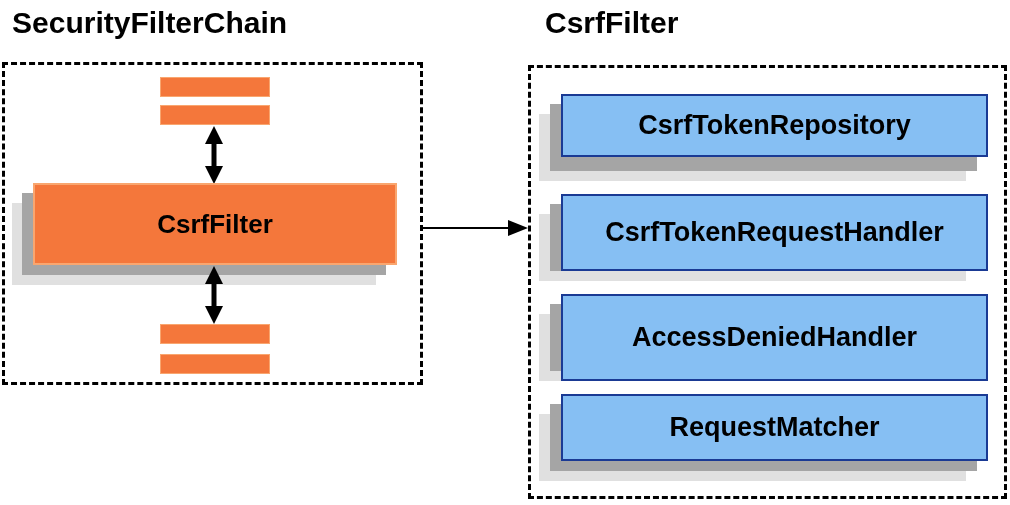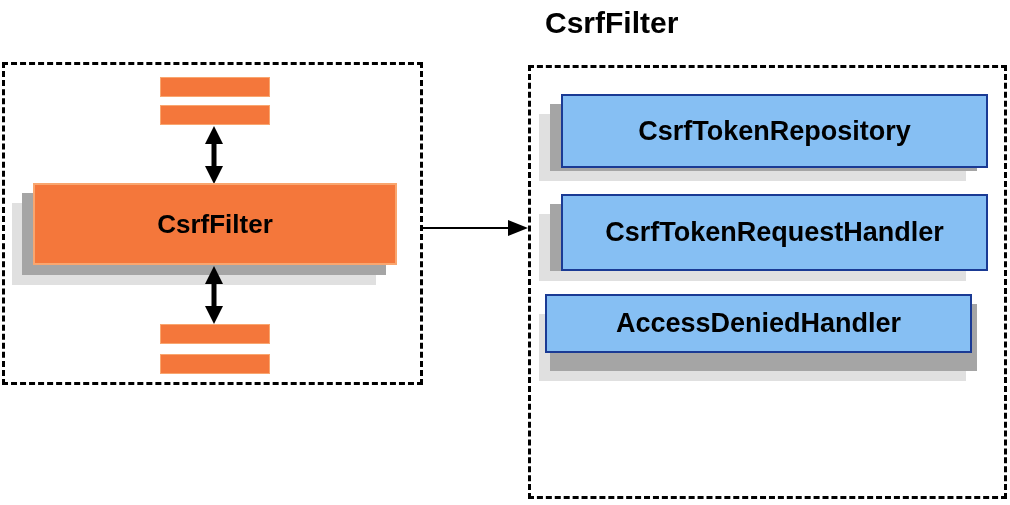--- a/index.html
+++ b/index.html
@@ -79,20 +79,21 @@
     color: #000000;
   }
 
   svg { display: block; }
 </style>
 </head>
 <body>
 
 <div class="canvas">
 
+  <div class="panel-title" style="left:12px; top:6px;">SecurityFilterChain</div>
 
   <div class="dashed-container" style="left:2px; top:62px; width:421px; height:323px;"></div>
 
   <div class="orange-bar" style="left:160px; top:77px;"></div>
   <div class="orange-bar" style="left:160px; top:105px;"></div>
 
   <div class="abs" style="left:201px; top:126px;">
     <svg width="26" height="58" viewBox="0 0 26 58">
       <line x1="13" y1="14" x2="13" y2="44" stroke="#000" stroke-width="5"></line>
       <polygon points="13,0 4,18 22,18" fill="#000"></polygon>
@@ -124,29 +125,34 @@
     </svg>
   </div>
 
   <div class="panel-title" style="left:545px; top:6px;">CsrfFilter</div>
 
   <div class="dashed-container" style="left:528px; top:65px; width:479px; height:434px;"></div>
 
   <div class="stack-group" style="left:539px; top:94px; width:450px; height:90px;">
     <div class="stack-shadow-light" style="left:0px; top:20px; width:427px; height:67px;"></div>
     <div class="stack-shadow-dark" style="left:11px; top:10px; width:427px; height:67px;"></div>
-    <div class="blue-box" style="left:22px; top:0px; width:427px; height:74px;">CsrfTokenRepository</div>
+    <div class="blue-box" style="left:22px; top:0px; width:427px; height:63px;">CsrfTokenRepository</div>
   </div>
 
   <div class="stack-group" style="left:539px; top:194px; width:450px; height:90px;">
     <div class="stack-shadow-light" style="left:0px; top:20px; width:427px; height:67px;"></div>
     <div class="stack-shadow-dark" style="left:11px; top:10px; width:427px; height:67px;"></div>
     <div class="blue-box" style="left:22px; top:0px; width:427px; height:77px;">CsrfTokenRequestHandler</div>
   </div>
 
   <div class="stack-group" style="left:539px; top:294px; width:450px; height:90px;">
     <div class="stack-shadow-light" style="left:0px; top:20px; width:427px; height:67px;"></div>
     <div class="stack-shadow-dark" style="left:11px; top:10px; width:427px; height:67px;"></div>
-    <div class="blue-box" style="left:6px; top:0px; width:427px; height:59px;">AccessDeniedHandler</div>
+    <div class="blue-box" style="left:22px; top:0px; width:427px; height:87px;">AccessDeniedHandler</div>
   </div>
 
+  <div class="stack-group" style="left:539px; top:394px; width:450px; height:90px;">
+    <div class="stack-shadow-light" style="left:0px; top:20px; width:427px; height:67px;"></div>
+    <div class="stack-shadow-dark" style="left:11px; top:10px; width:427px; height:67px;"></div>
+    <div class="blue-box" style="left:22px; top:0px; width:427px; height:67px;">RequestMatcher</div>
+  </div>
 
 </div>
 
 </body></html>

